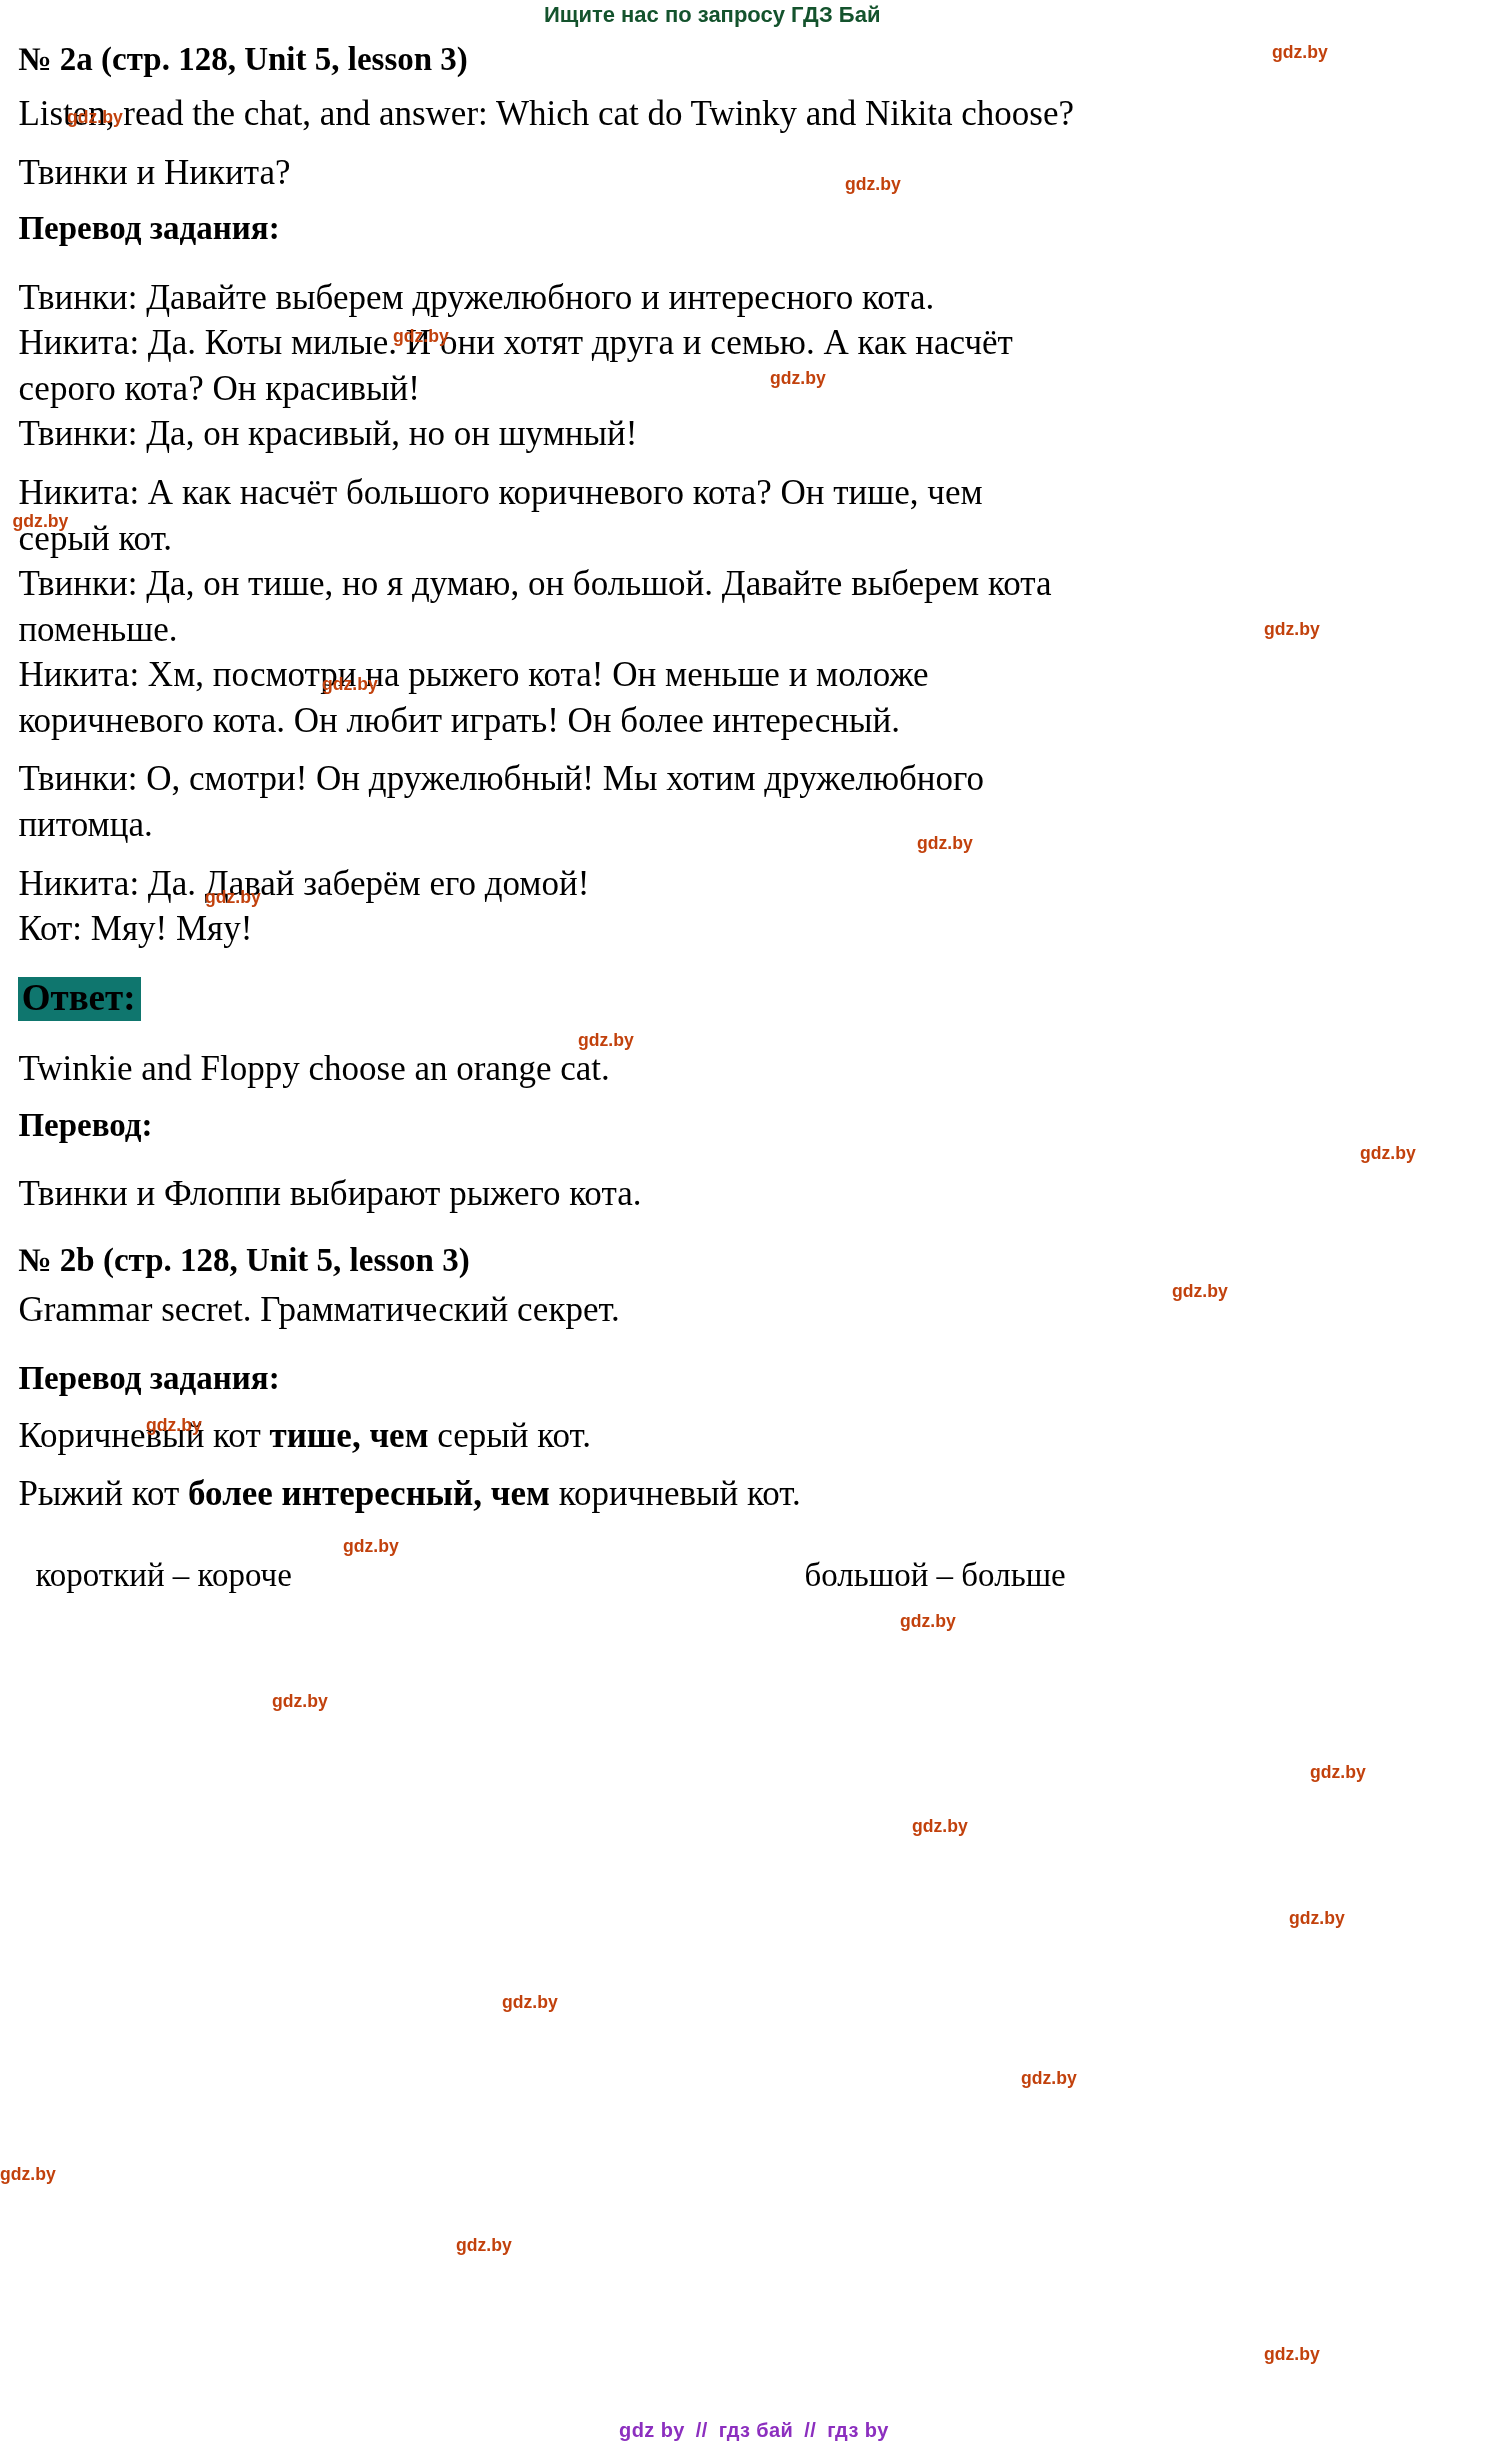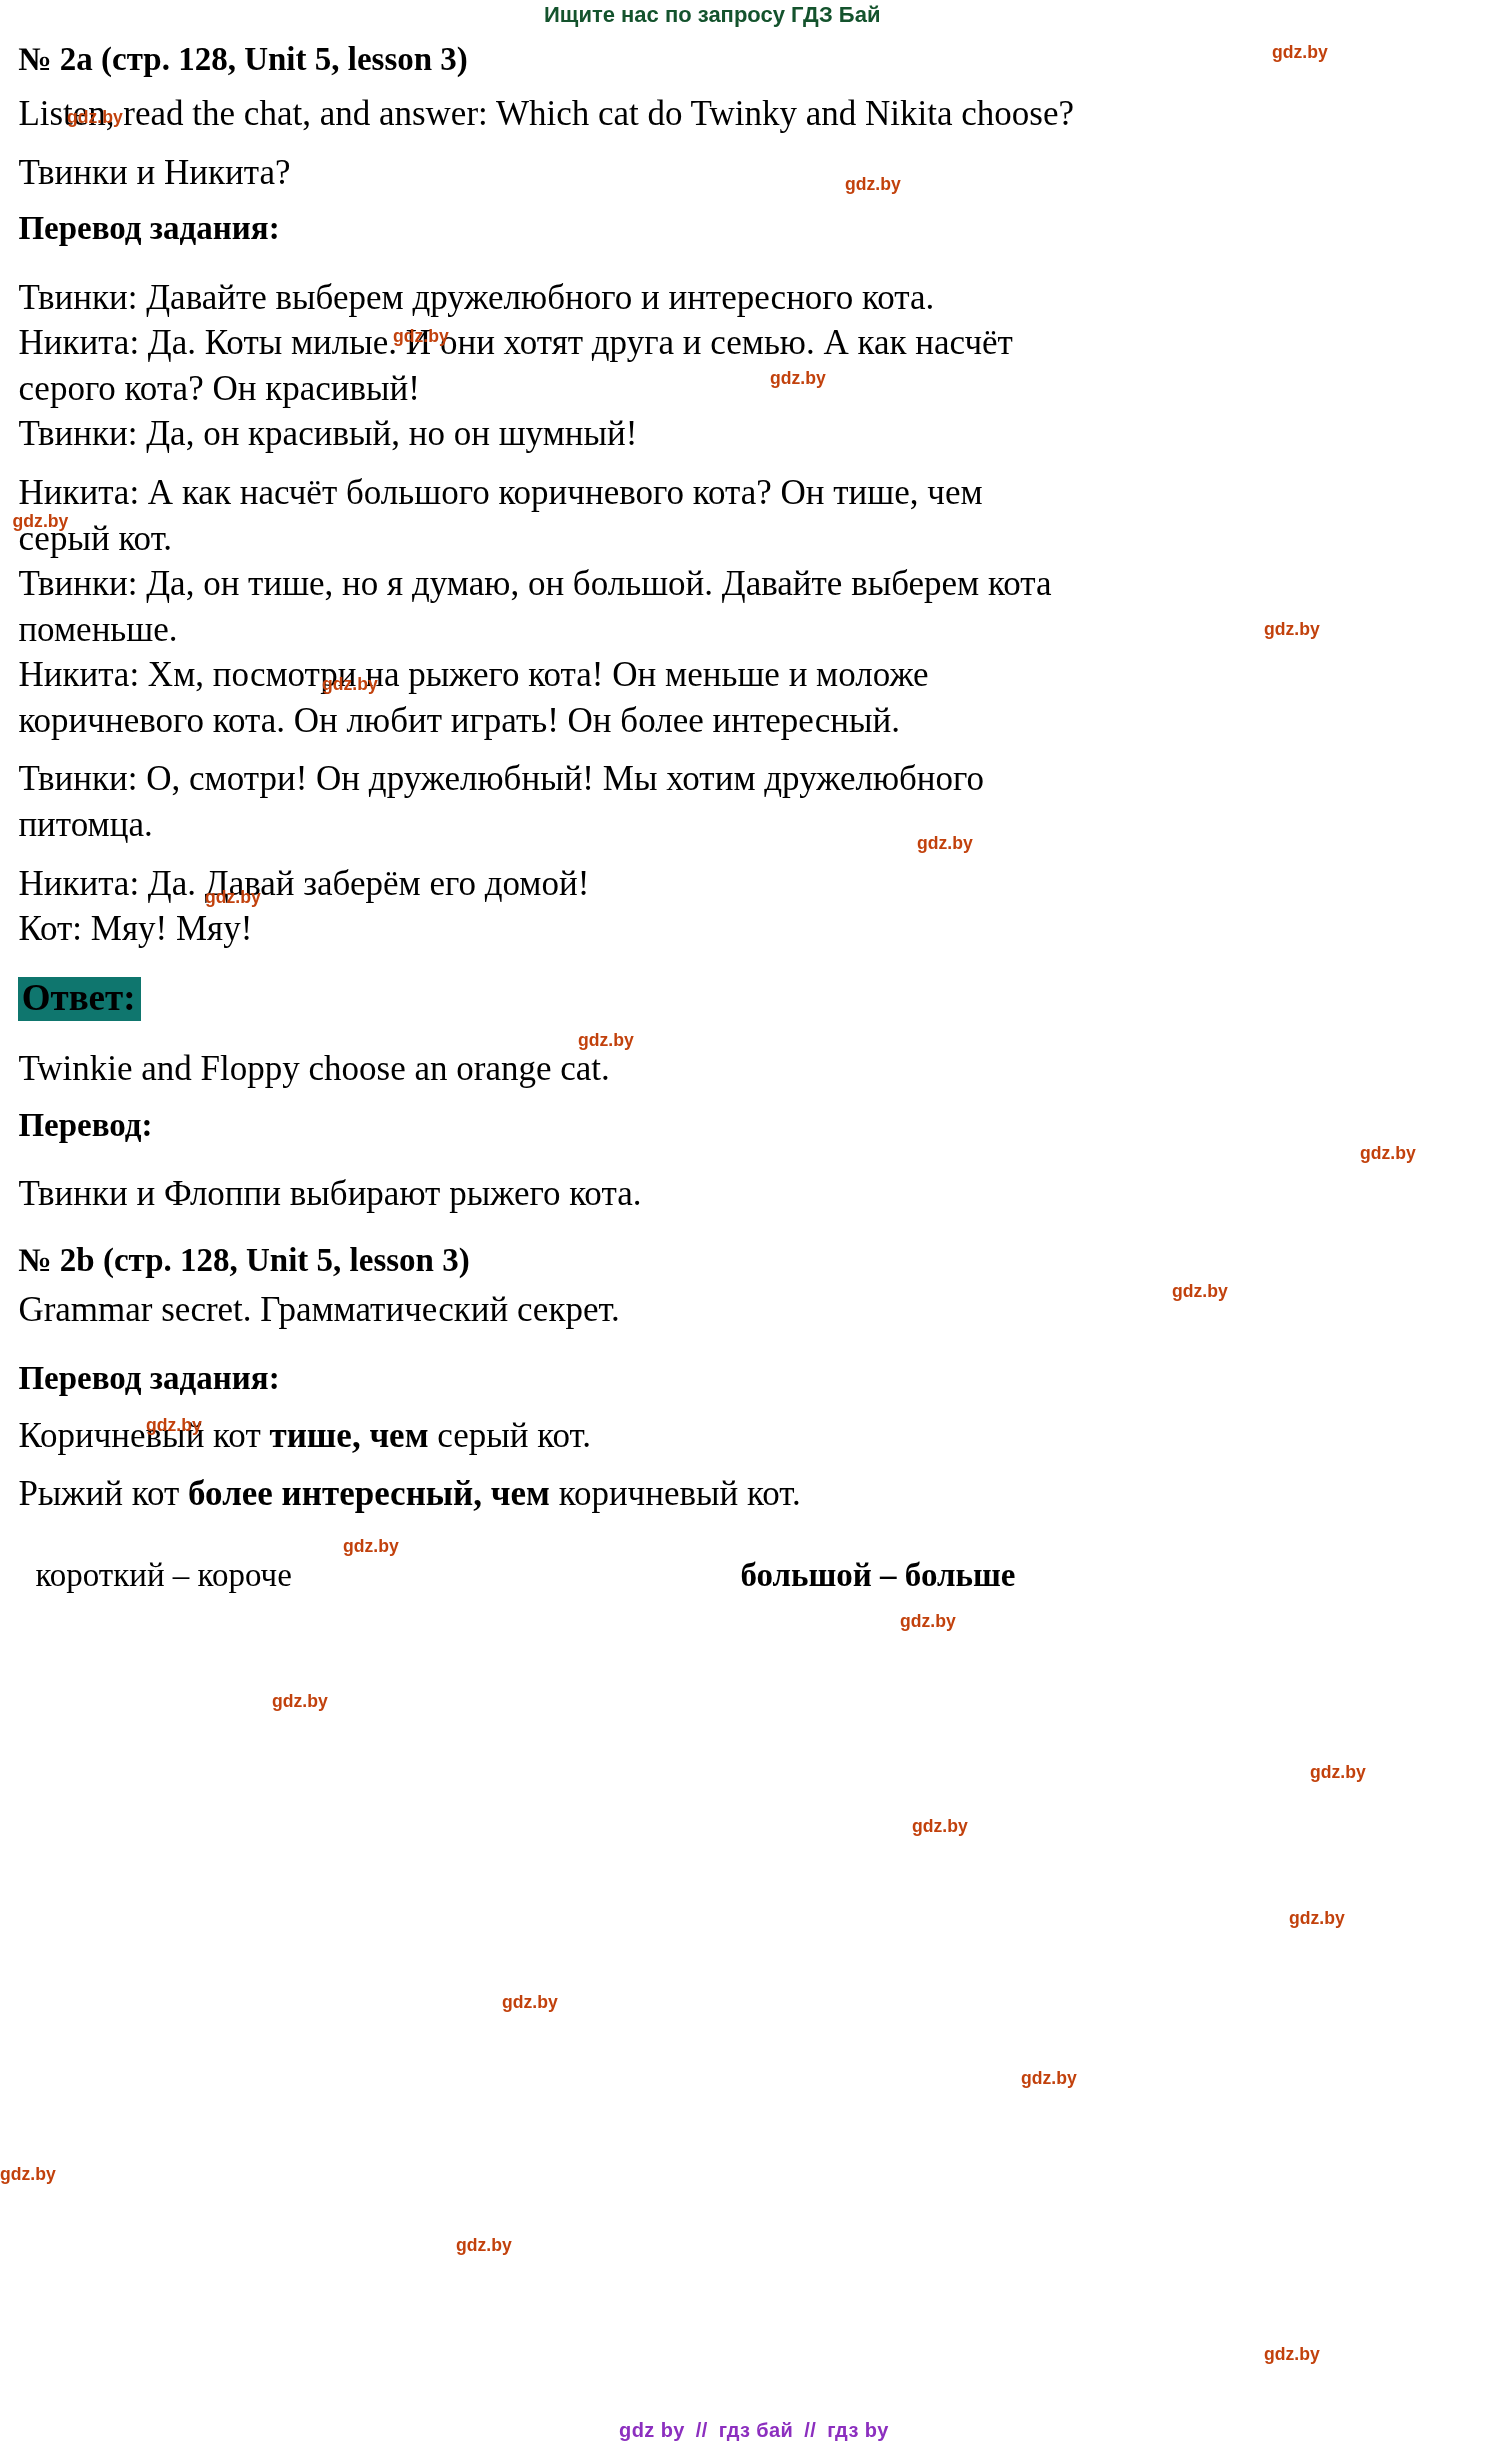--- a/index.html
+++ b/index.html
@@ -88,23 +88,22 @@
     line-height: 1.3;
     height: 44px;
   }
   .comp-row .c1 {
     position: absolute;
     left: 17px;
     white-space: nowrap;
   }
   .comp-row .c2 {
     position: absolute;
-    left: 722px;
-    white-space: nowrap;
-    font-weight: bold;
+    left: 786px;
+    white-space: nowrap;
   }
   .wm {
     position: absolute;
     font-family: "Liberation Sans", sans-serif;
     font-size: 17.6px;
     font-weight: bold;
     color: #c2410c;
     white-space: nowrap;
     pointer-events: none;
   }

